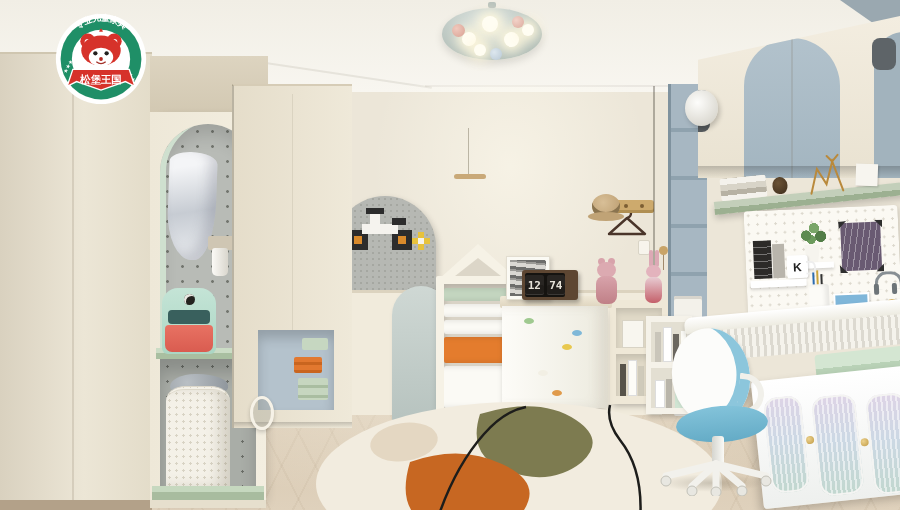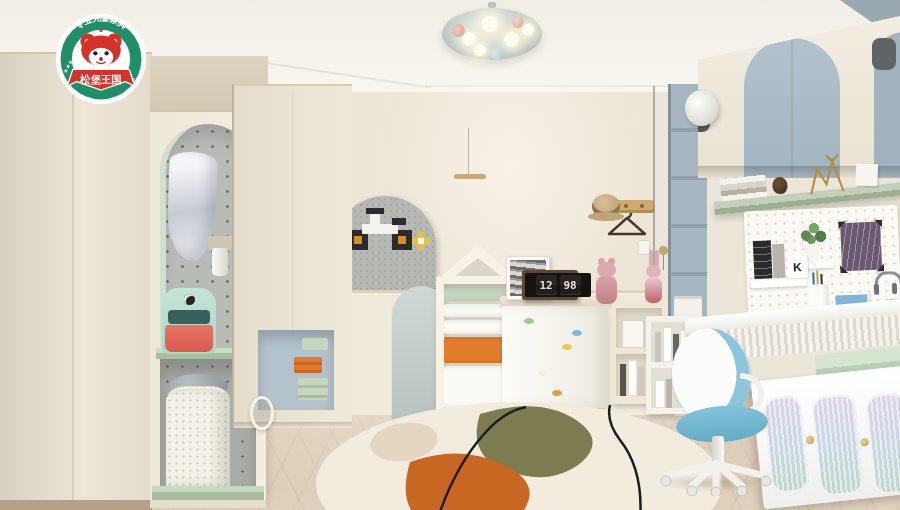--- a/index.html
+++ b/index.html
@@ -139,21 +139,21 @@
   .cdot{position:absolute;width:10px;height:6px;border-radius:50%;}
   #cd1{left:22px;top:12px;background:#9fc98f;}
   #cd2{left:70px;top:24px;background:#7fb8d8;}
   #cd3{left:60px;top:38px;background:#e8c84f;}
   #cd4{left:36px;top:64px;background:#f2efe4;}
   #cd5{left:50px;top:84px;background:#e09a4a;}
   #photo{left:506px;top:256px;width:44px;height:44px;z-index:4;background:#fbfaf4;border:1px solid #e2ddd0;
     box-shadow:2px 2px 4px rgba(0,0,0,.15);padding:3px;box-sizing:border-box;}
   #photo-img{width:100%;height:100%;background:repeating-linear-gradient(6deg,#6d6d6b 0 3px,#d9d7d2 3px 7px,#9b9a96 7px 9px);}
   #fclock{left:522px;top:270px;width:56px;height:30px;z-index:5;background:#5d4632;border-radius:3px;box-shadow:2px 3px 4px rgba(0,0,0,.3);}
-  #fclock-face{position:absolute;left:3px;top:3px;width:66px;height:24px;background:#151310;border-radius:2px;
+  #fclock-face{position:absolute;left:3px;top:3px;width:40px;height:24px;background:#151310;border-radius:2px;
     display:flex;gap:3px;align-items:center;justify-content:center;}
   .digit{width:21px;height:20px;background:#201d1a;color:#e8e4da;font-family:"DejaVu Sans Mono",monospace;
     font-size:11px;font-weight:bold;display:flex;align-items:center;justify-content:center;border-radius:2px;
     box-shadow:inset 0 -1px 0 rgba(255,255,255,.12),inset 0 10px 0 rgba(255,255,255,.04);}
   #bear{left:594px;top:258px;width:26px;height:46px;z-index:4;}
   #bear-ear1,#bear-ear2{position:absolute;width:7px;height:7px;border-radius:50%;background:#d8a3ab;top:0;}
   #bear-ear1{left:4px;} #bear-ear2{left:14px;}
   #bear-head{position:absolute;left:3px;top:4px;width:19px;height:16px;border-radius:50%;background:#dcaab1;}
   #bear-body{position:absolute;left:2px;top:18px;width:21px;height:28px;border-radius:8px;background:linear-gradient(180deg,#d8a3ab,#c08087);}
 
@@ -459,21 +459,21 @@
     <span class="cdot" id="cd3"></span>
     <span class="cdot" id="cd4"></span>
     <span class="cdot" id="cd5"></span>
   </div>
   <div class="abs" id="photo">
     <div id="photo-img"></div>
   </div>
   <div class="abs" id="fclock">
     <div id="fclock-face">
       <span class="digit">12</span>
-      <span class="digit">98</span>
+      <span class="digit">74</span>
     </div>
   </div>
   <div class="abs" id="bear">
     <span id="bear-ear1"></span>
     <span id="bear-ear2"></span>
     <span id="bear-head"></span>
     <span id="bear-body"></span>
   </div>
 
   <div class="abs" id="sideshelf">

